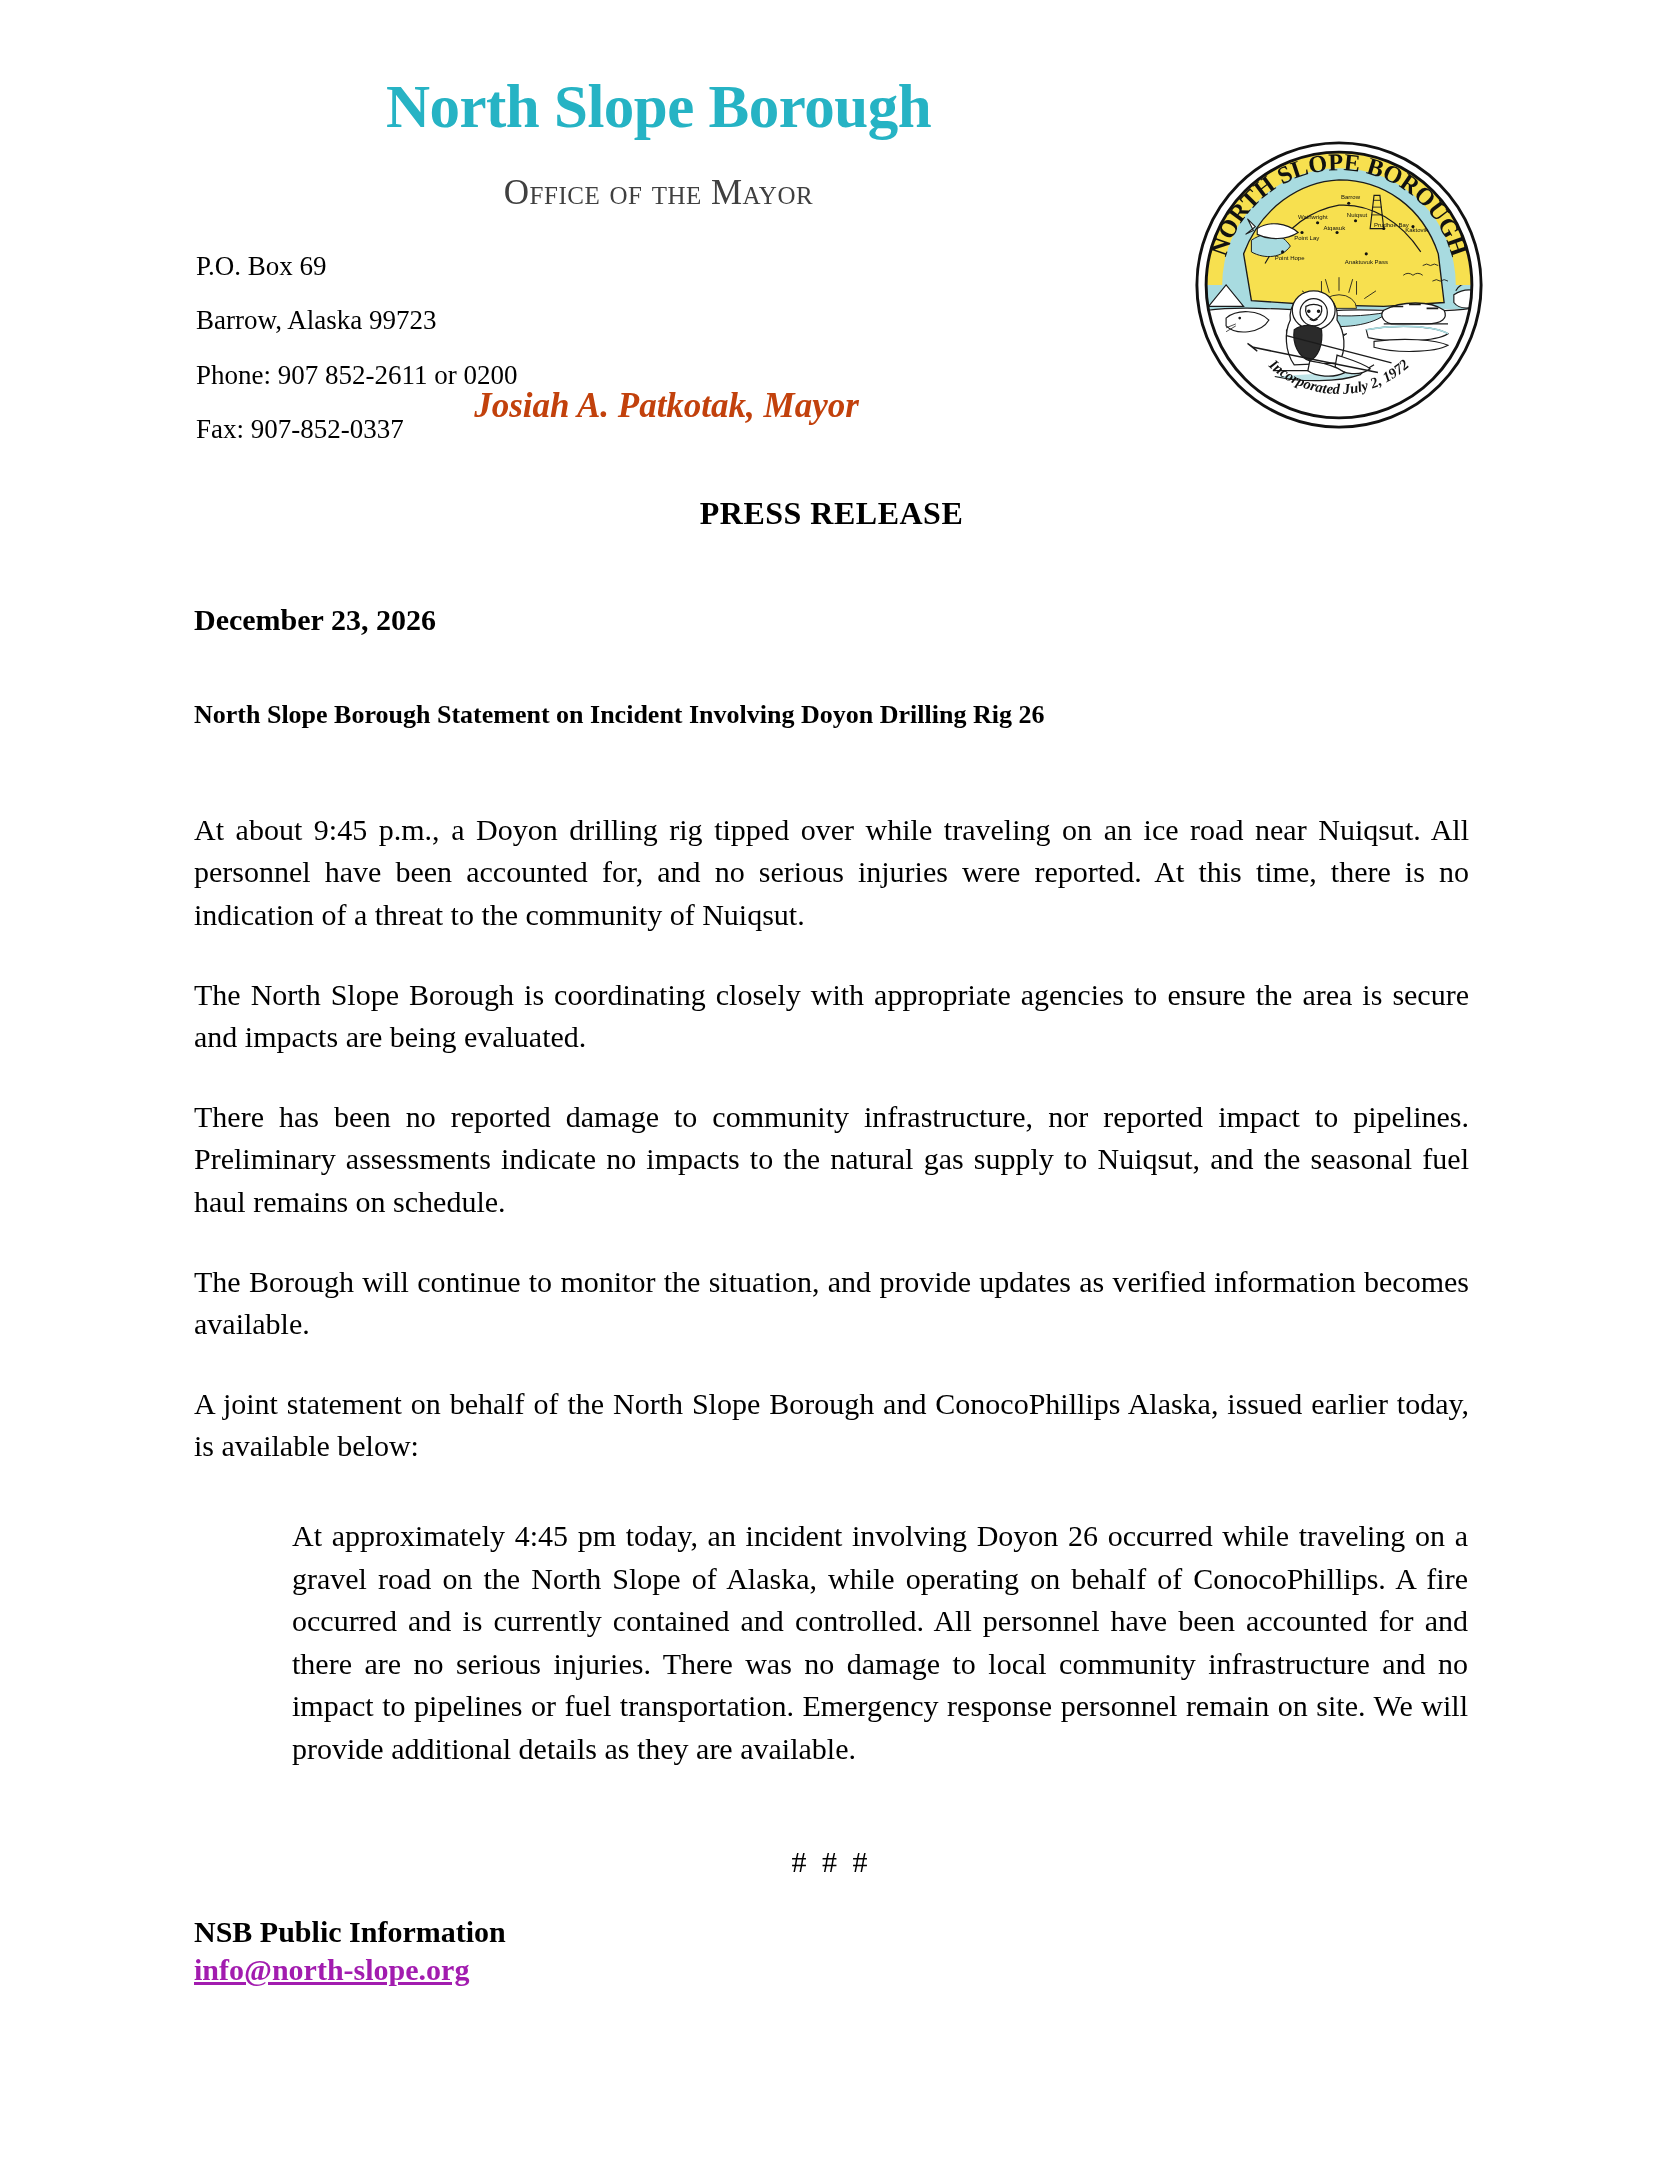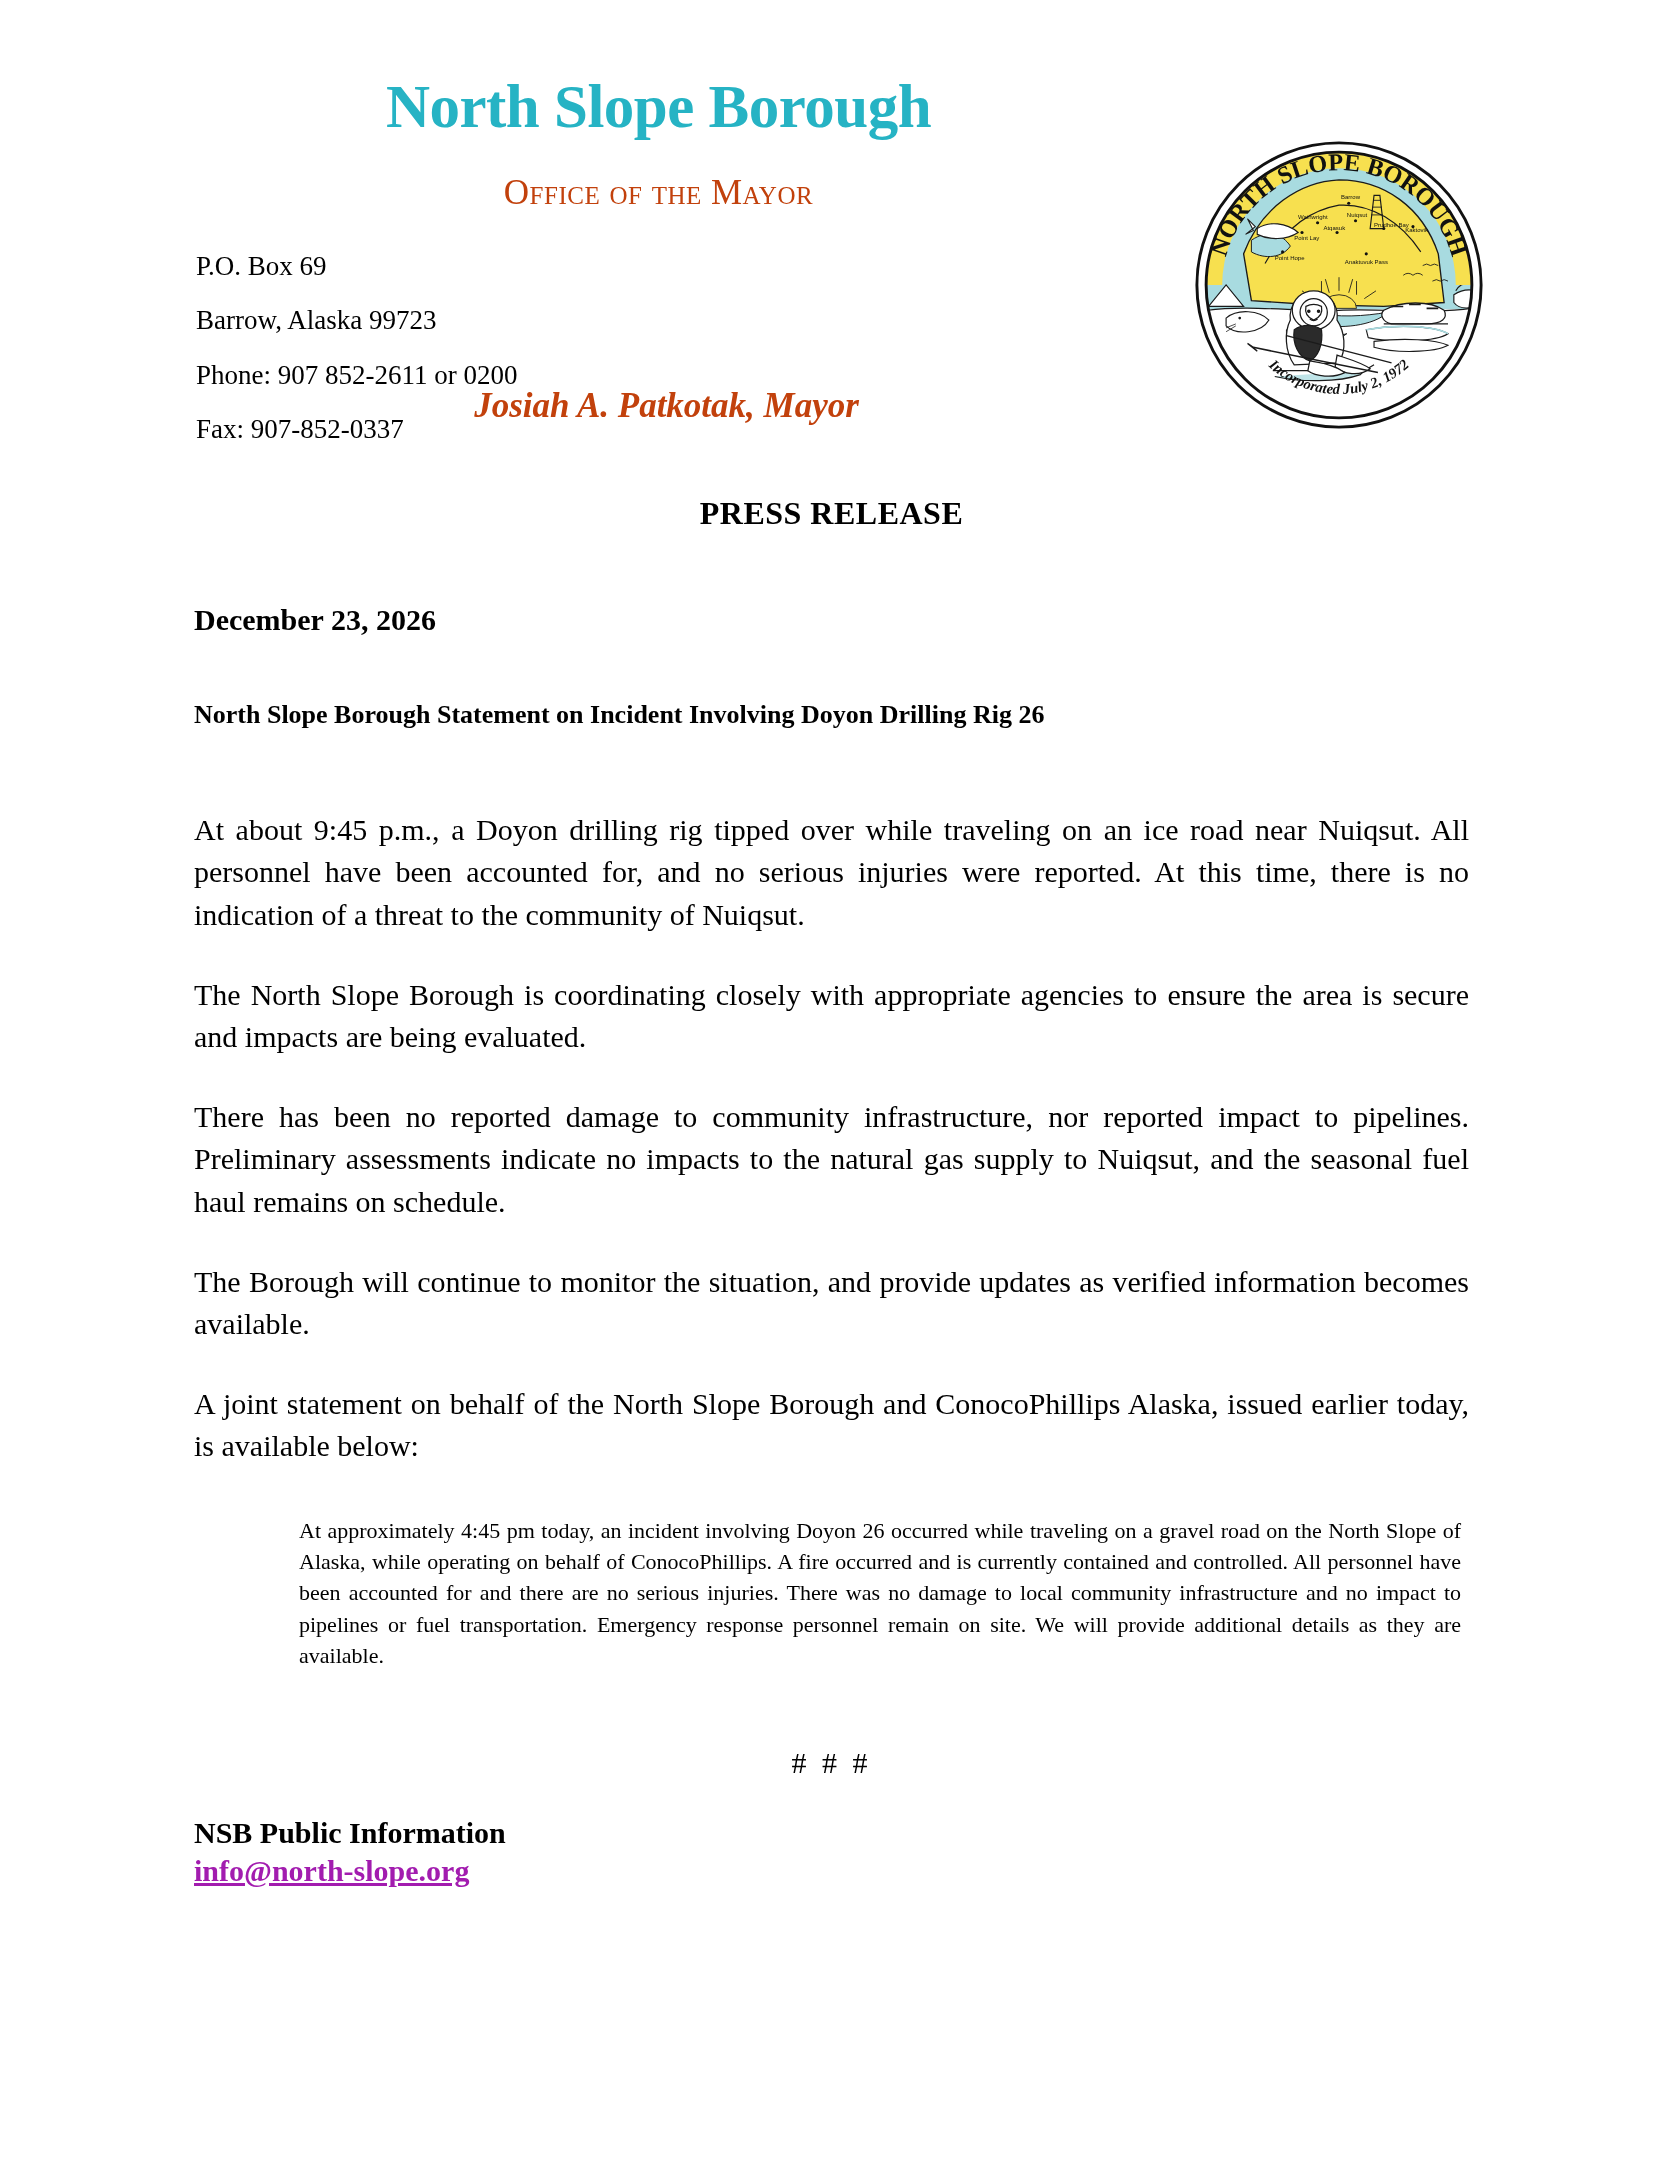--- a/index.html
+++ b/index.html
@@ -44,21 +44,21 @@
   }
 
   .org-subtitle {
     position: absolute;
     left: 0;
     top: 173px;
     width: 1317px;
     text-align: center;
     font-size: 35px;
     font-variant: small-caps;
-    color: #c2410c;
+    color: #404040;
     letter-spacing: 0.5px;
     white-space: nowrap;
   }
 
   .address-block {
     position: absolute;
     left: 180px;
     top: 231px;
     font-size: 27px;
     line-height: 1.42;
@@ -124,24 +124,24 @@
     line-height: 1.42;
     text-align: justify;
     margin: 0 0 37px 0;
   }
 
   .quote-block {
     margin: 47px 0 0 97px;
     width: 1178px;
   }
   .quote-block p {
-    font-size: 22px;
+    font-size: 30px;
     line-height: 1.42;
     text-align: justify;
-    margin: 8px;
+    margin: 1px;
   }
 
   .hashes {
     text-align: center;
     font-size: 30px;
     margin: 75px 0 0 0;
     letter-spacing: 4px;
   }
 
   .signoff {

